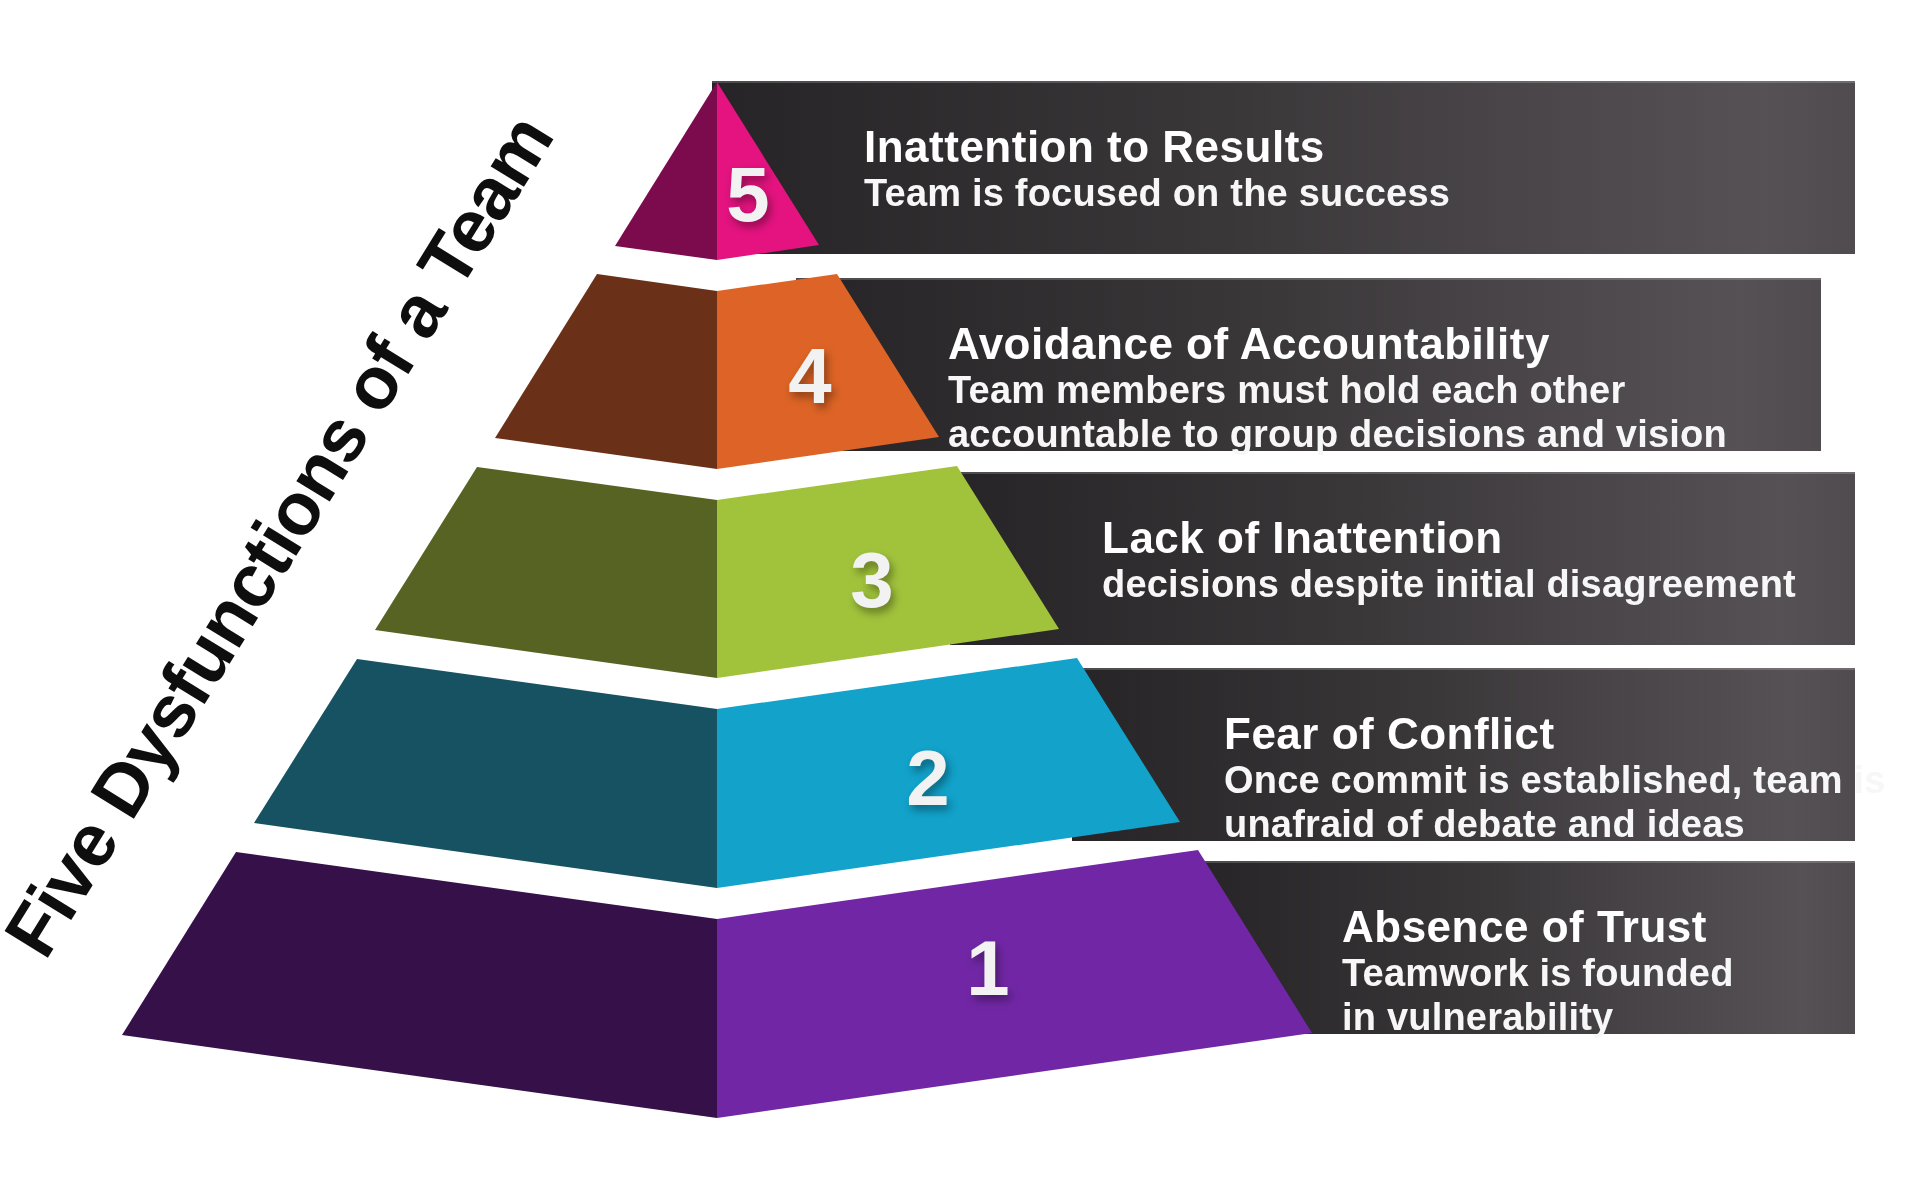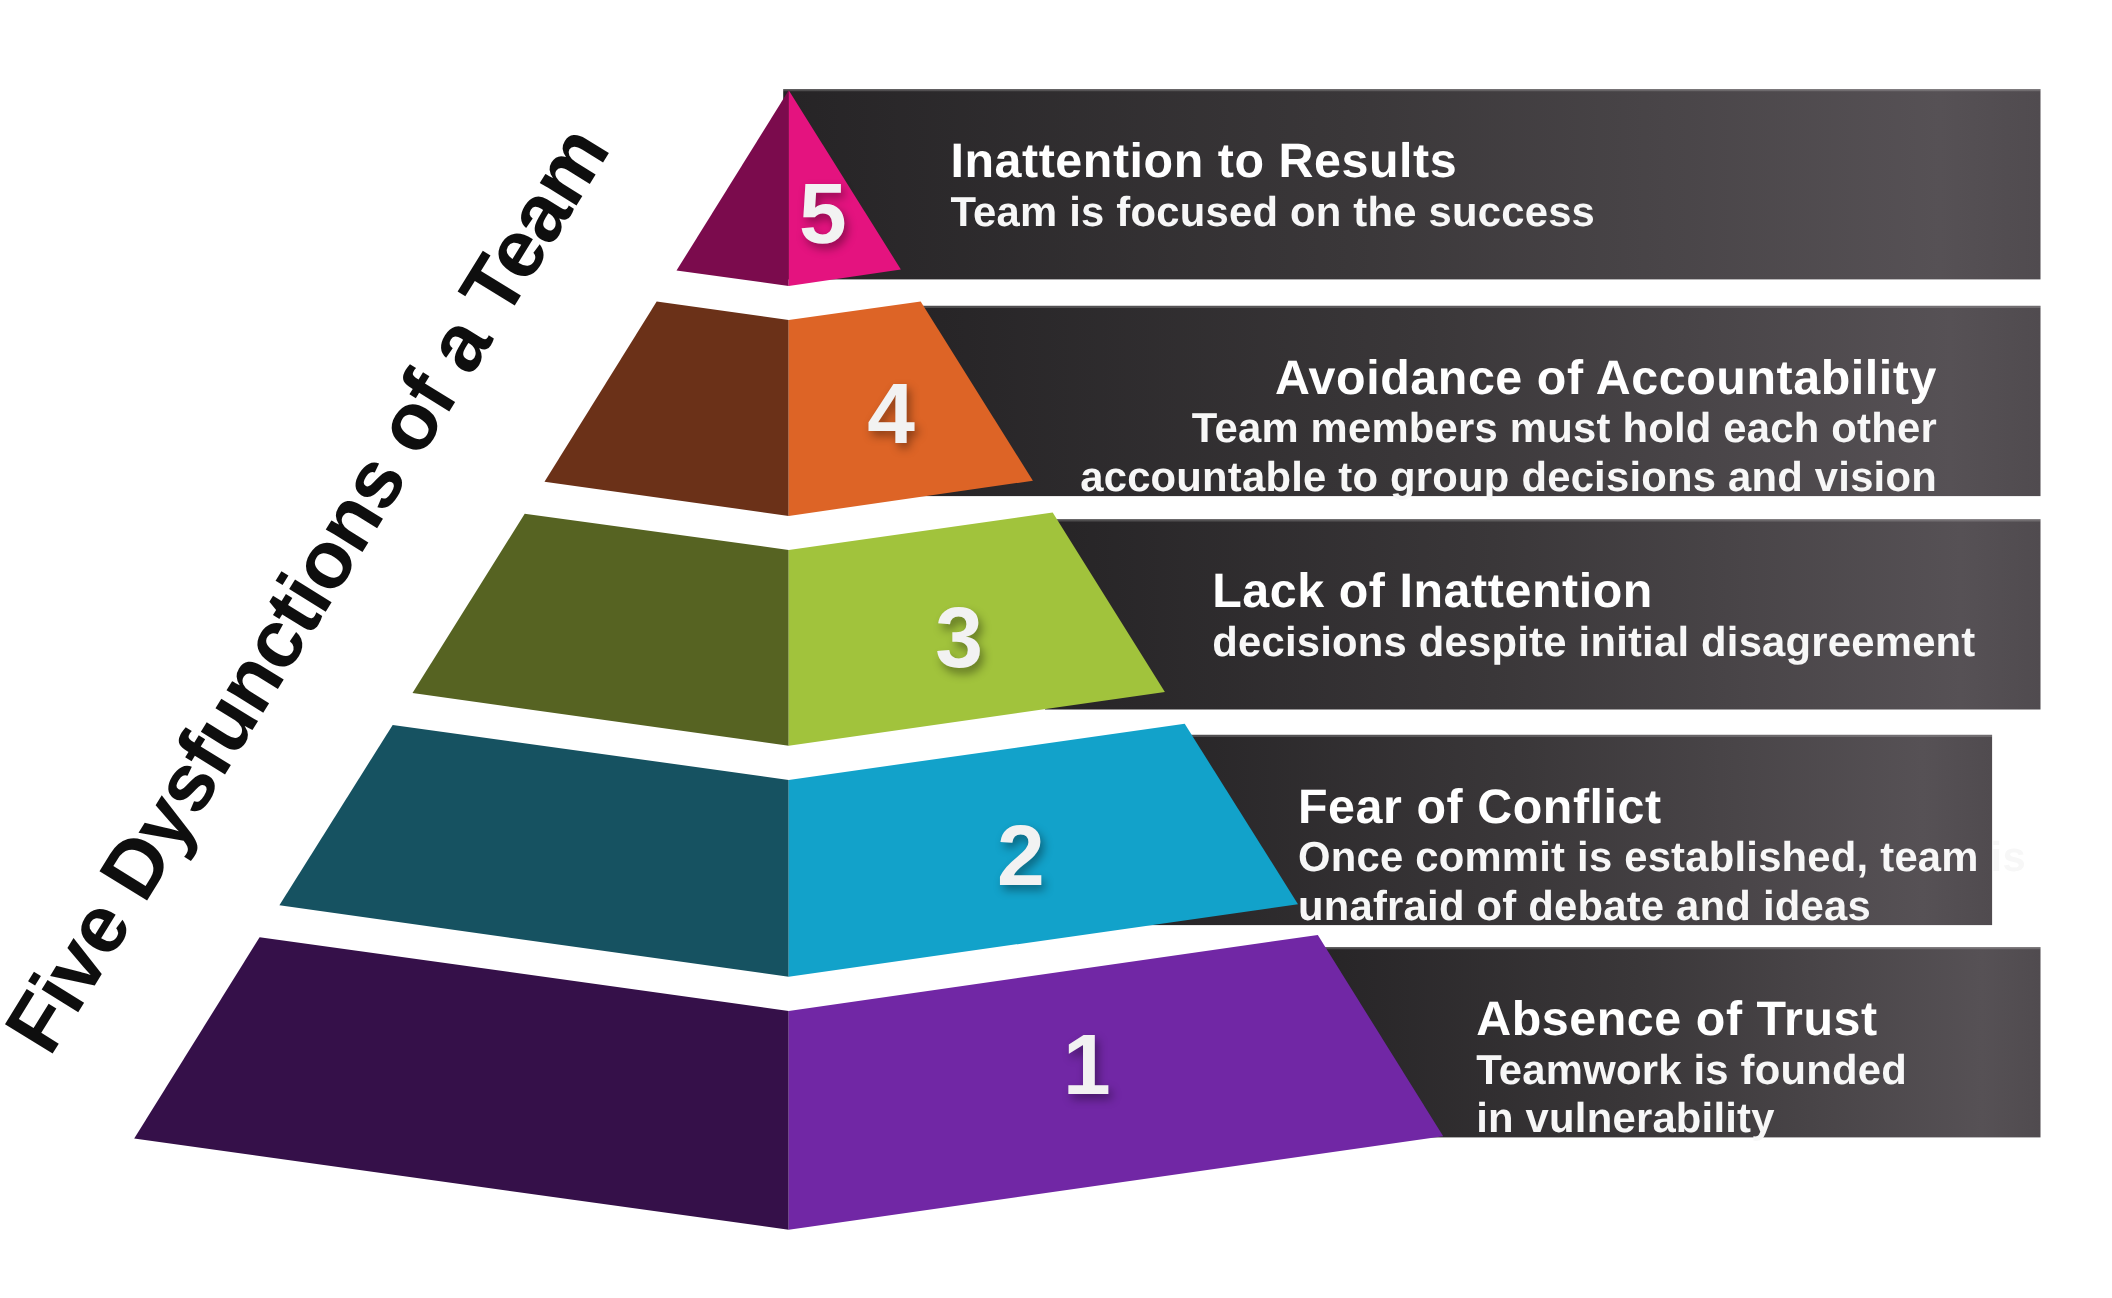--- a/index.html
+++ b/index.html
@@ -42,36 +42,36 @@
 
 <div class="stage">
 
   <div class="panel" style="top:81px;left:712px;width:1143px;">
     <div class="panel-text">
       <div class="panel-title">Inattention to Results</div>
       <div class="panel-line">Team is focused on the success</div>
     </div>
   </div>
 
-  <div class="panel" style="top:278px;left:830px;width:1025px;text-align:right;">
+  <div class="panel" style="top:278px;left:796px;width:1025px;">
     <div class="panel-text">
       <div class="panel-title">Avoidance of Accountability</div>
       <div class="panel-line">Team members must hold each other</div>
       <div class="panel-line">accountable to group decisions and vision</div>
     </div>
   </div>
 
   <div class="panel" style="top:472px;left:950px;width:905px;">
     <div class="panel-text">
       <div class="panel-title">Lack of Inattention</div>
       <div class="panel-line">decisions despite initial disagreement</div>
     </div>
   </div>
 
-  <div class="panel" style="top:668px;left:1028px;width:783px;">
+  <div class="panel" style="top:668px;left:1072px;width:783px;">
     <div class="panel-text">
       <div class="panel-title">Fear of Conflict</div>
       <div class="panel-line">Once commit is established, team is</div>
       <div class="panel-line">unafraid of debate and ideas</div>
     </div>
   </div>
 
   <div class="panel" style="top:861px;left:1190px;width:665px;">
     <div class="panel-text">
       <div class="panel-title">Absence of Trust</div>

